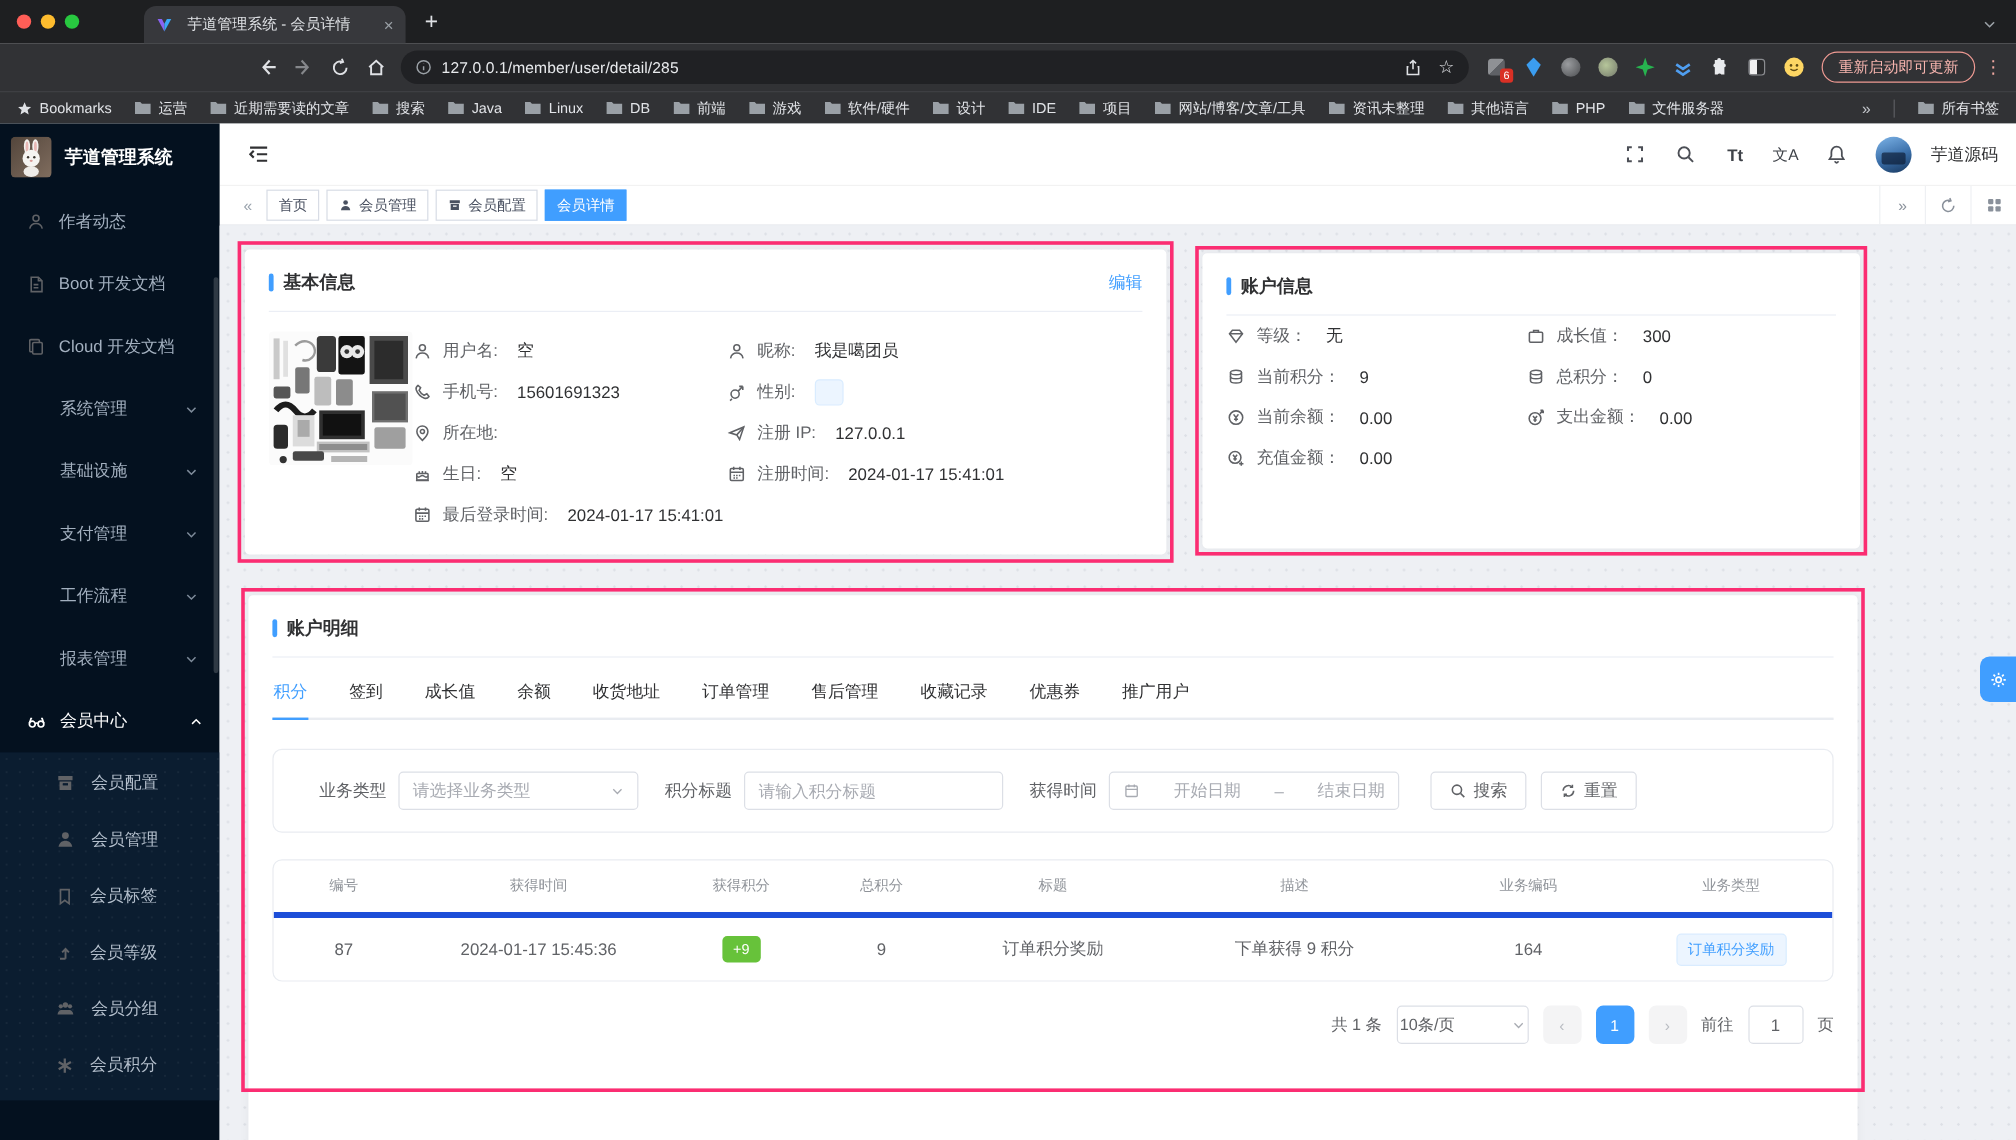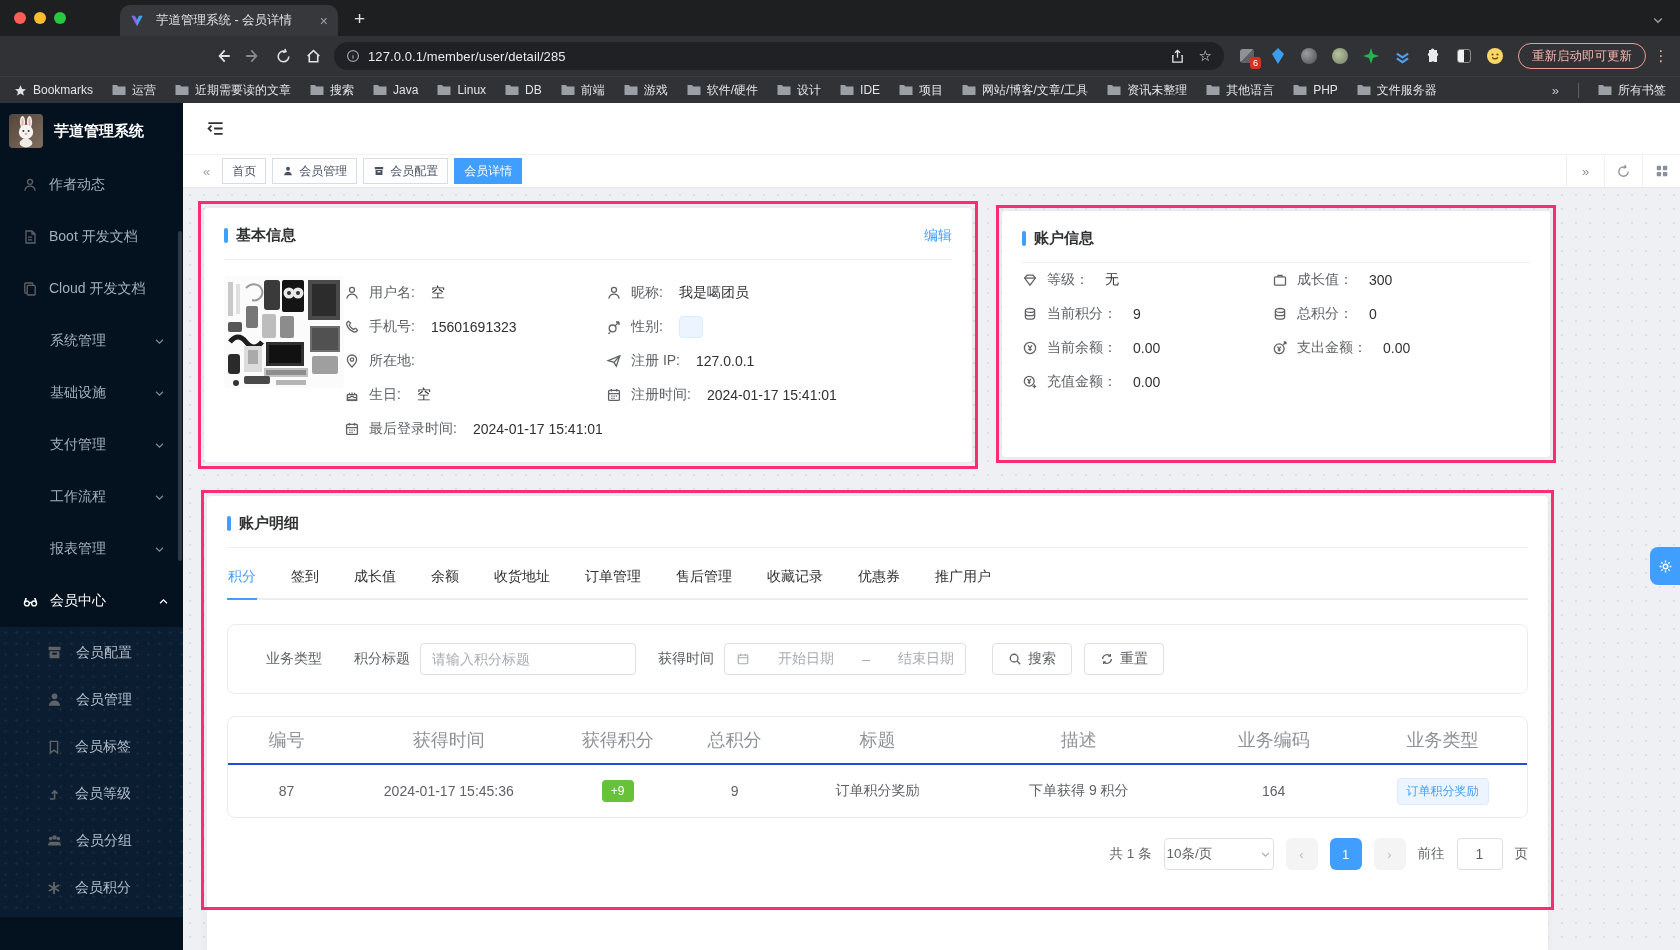--- a/index.html
+++ b/index.html
@@ -111,21 +111,21 @@
          padding:0 11px; color:#a8abb2; font-size:14px; gap:8px; }
   .inp .ph { color:#a8abb2; }
   .sel-chev { margin-left:auto; color:#a8abb2; }
   input.real { border:none; outline:none; width:100%; font-size:14px; color:#606266; font-family:inherit; background:transparent; }
   input.real::placeholder { color:#a8abb2; }
   .btn { height:32px; padding:0 15px; border:1px solid #dcdfe6; border-radius:4px; display:flex; align-items:center;
          gap:6px; font-size:14px; color:#606266; background:#fff; margin-left:12px; white-space:nowrap; }
   .btn:first-of-type { margin-left:26px; }
 
   .tablebox { margin-top:22px; border:1px solid #e9ecf1; border-radius:8px; overflow:hidden; }
-  .thead { display:flex; align-items:center; height:48px; border-bottom:2px solid #1d4ed8; color:#8f9399; font-size:18px; }
+  .thead { display:flex; align-items:center; height:48px; border-bottom:5px solid #1d4ed8; color:#8f9399; font-size:12px; }
   .trow  { display:flex; align-items:center; height:52px; border-bottom:1px solid #ebeef5; color:#606266; font-size:14px; }
   .tc { text-align:center; }
   .tc.c0{width:9%}.tc.c1{width:16%}.tc.c2{width:10%}.tc.c3{width:8%}.tc.c4{width:14%}.tc.c5{width:17%}.tc.c6{width:13%}.tc.c7{width:13%}
   .badge-green { display:inline-block; background:#67c23a; color:#fff; border-radius:4px; padding:4px 9px; font-size:12px; }
   .tag-blue { display:inline-block; background:#ecf5ff; border:1px solid #d9ecff; color:#409eff; border-radius:4px; padding:4px 9px; font-size:12px; }
 
   .pager { display:flex; align-items:center; justify-content:flex-end; gap:12px; margin-top:20px; font-size:13.5px; color:#606266; }
   .psize { width:110px; height:32px; border:1px solid #dcdfe6; border-radius:4px; display:flex; align-items:center;
            justify-content:space-between; padding:0 2px; color:#606266; }
   .pbtn { width:32px; height:32px; border-radius:6px; background:#f4f4f5; color:#b9bcc2; display:grid; place-items:center; font-size:13px; }
@@ -543,20 +543,43 @@
   </div>
 
   <div class="main">
 
     <div class="navbar">
       <span class="nav-ic" style="color:#303133;">
         <svg width="19" height="19" viewBox="0 0 16 16" fill="none" stroke="currentColor" stroke-width="1.5">
             <path d="M2 3.4h12M6.8 8h7.2M6.8 12.6h7.2M4.6 5.6 2.2 8l2.4 2.4"></path>
           </svg>
       </span>
+      <div class="nav-right">
+        <span class="nav-ic">
+          <svg width="17" height="17" viewBox="0 0 16 16" fill="none" stroke="currentColor" stroke-width="1.6">
+              <path d="M2.5 5.5v-3h3M10.5 2.5h3v3M13.5 10.5v3h-3M5.5 13.5h-3v-3"></path>
+            </svg>
+        </span>
+        <span class="nav-ic">
+          <svg width="17" height="17" viewBox="0 0 16 16" fill="none" stroke="currentColor" stroke-width="1.5">
+              <circle cx="7" cy="7" r="4.4"></circle>
+              <path d="M10.4 10.4 14 14"></path>
+            </svg>
+        </span>
+        <span class="nav-ic txt">Tt</span>
+        <span class="nav-ic txt" style="font-weight:400;font-size:13px;">文A</span>
+        <span class="nav-ic">
+          <svg width="17" height="17" viewBox="0 0 16 16" fill="none" stroke="currentColor" stroke-width="1.4">
+              <path d="M8 2.1c-2.5 0-4.1 1.9-4.1 4.4v3L2.5 11.8h11L12.1 9.5v-3C12.1 4 10.5 2.1 8 2.1Z"></path>
+              <path d="M6.6 13.5c.3.8.8 1.2 1.4 1.2s1.1-.4 1.4-1.2"></path>
+            </svg>
+        </span>
+        <span class="avatar"></span>
+        <span class="uname">芋道源码</span>
+      </div>
     </div>
 
     <div class="tags">
       <span class="tags-chev">«</span>
       <span class="tag">
           <span>首页</span>
         </span>
       <span class="tag">
         <svg width="12" height="12" viewBox="0 0 16 16" fill="#495060">
             <circle cx="8" cy="5" r="2.6"></circle>
@@ -838,20 +861,28 @@
           <span class="dtab">收货地址</span>
           <span class="dtab">订单管理</span>
           <span class="dtab">售后管理</span>
           <span class="dtab">收藏记录</span>
           <span class="dtab">优惠券</span>
           <span class="dtab">推广用户</span>
         </div>
 
         <div class="filterbox">
           <span class="flabel first">业务类型</span>
+          <div class="inp" style="width:200px;">
+            <span class="ph">请选择业务类型</span>
+            <span class="sel-chev">
+                <svg width="11" height="11" viewBox="0 0 16 16" fill="none" stroke="currentColor" stroke-width="1.6">
+                  <path d="M3 5.5l5 5 5-5"></path>
+                </svg>
+              </span>
+          </div>
           <span class="flabel">积分标题</span>
           <div class="inp" style="width:216px;">
             <input class="real" placeholder="请输入积分标题" style="">
           </div>
           <span class="flabel">获得时间</span>
           <div class="inp" style="width:242px; justify-content:space-between;">
             <span class="f-ic" style="color:#a8abb2;">
                 <svg width="14" height="14" viewBox="0 0 16 16" fill="none" stroke="currentColor" stroke-width="1.3">
                   <rect x="2.6" y="3.4" width="10.8" height="10" rx="1"></rect>
                   <path d="M2.6 6.6h10.8M5.4 2v2.6M10.6 2v2.6"></path>

